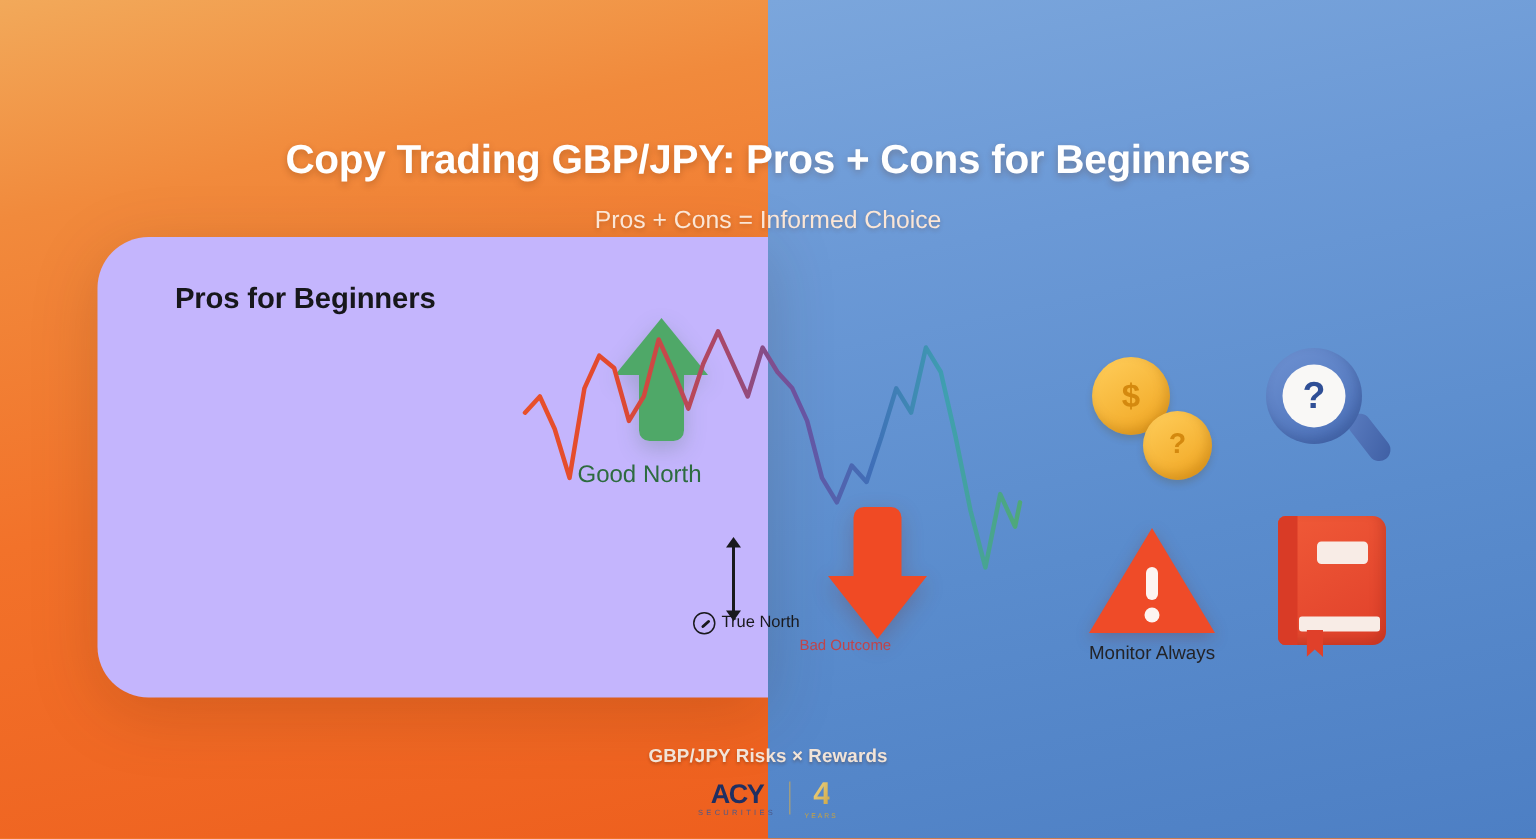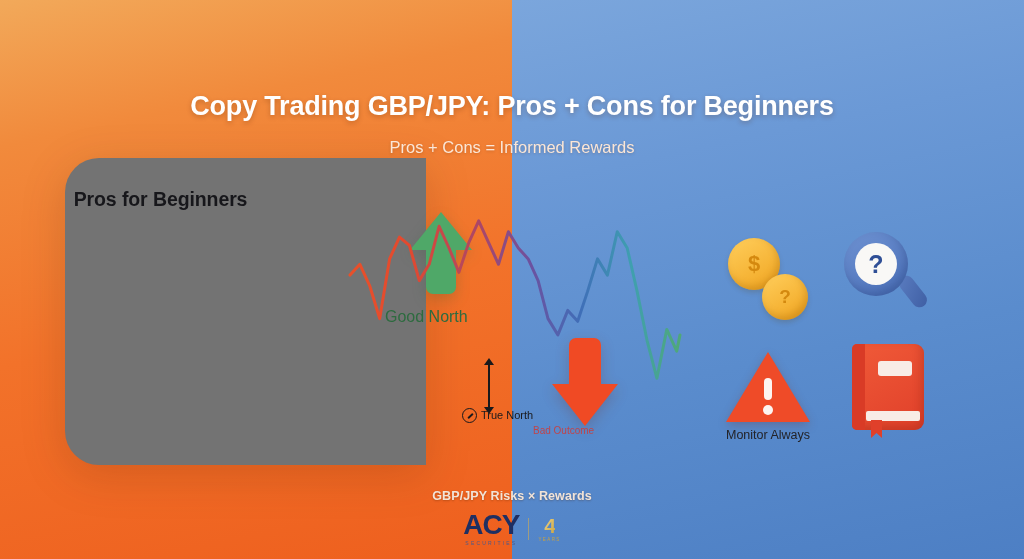--- a/index.html
+++ b/index.html
@@ -33,21 +33,21 @@
   }
 
   
   .cards {
     position:absolute; left:65px; top:158px; width:900px; height:307px; z-index:3;
     display:flex;
     filter:drop-shadow(0 10px 22px rgba(60,25,0,.16));
   }
   .card { position:relative; height:100%; }
   .card-left {
-    width:361px; background:#737373;
+    width:447px; background:#c4b5fd;
     border-radius:34px 0 0 34px;
   }
   .card-right {
     width:453px; background:#ccd9ea;
     border-radius:0 34px 34px 0;
   }
 
   .card-head {
     position:absolute; top:30px; width:100%; text-align:center;
     font-size:19.5px; font-weight:bold; color:#17171b; letter-spacing:-0.1px;
@@ -294,21 +294,21 @@
   .footer { position:absolute; left:0; right:0; bottom:13px; text-align:center; z-index:5; }
   .footer-text {
     font-size:12.5px; font-weight:bold; color:#f2e4d8; letter-spacing:.1px;
     text-shadow:0 1px 2px rgba(70,30,0,.3);
   }
   .logo-row {
     margin-top:8px; display:flex; align-items:center; justify-content:center; gap:9px;
   }
   .logo-acy { display:flex; flex-direction:column; align-items:center; line-height:1; }
   .logo-mark {
-    font-size:28px; font-weight:bold; color:#1f2f62; letter-spacing:-1px;
+    font-size:18px; font-weight:bold; color:#1f2f62; letter-spacing:-1px;
   }
   .logo-sub {
     font-size:5px; color:#4a5a8c; letter-spacing:2.2px; margin-top:2px;
   }
   .logo-div { width:1px; height:22px; background:#b8a46a; opacity:.75; }
   .logo-anniv { display:flex; flex-direction:column; align-items:center; line-height:1; }
   .logo-16 {
     font-size:21px; font-weight:bold; letter-spacing:-1px;
     background:linear-gradient(120deg,#f3d98a,#c9a23f);
     -webkit-background-clip:text; background-clip:text; color:transparent;
@@ -318,21 +318,21 @@
 </head>
 <body>
 
 <div class="bg">
   <div class="bg-left"></div>
   <div class="bg-right"></div>
 </div>
 
 <div class="header">
   <div class="title">Copy Trading GBP/JPY: Pros + Cons for Beginners</div>
-  <div class="subtitle">Pros + Cons = Informed Rewards</div>
+  <div class="subtitle">Pros + Cons = Informed Choice</div>
 </div>
 
 <div class="cards">
 
   <div class="card card-left">
     <div class="card-head">Pros for Beginners</div>
   </div>
 
 </div>
 

